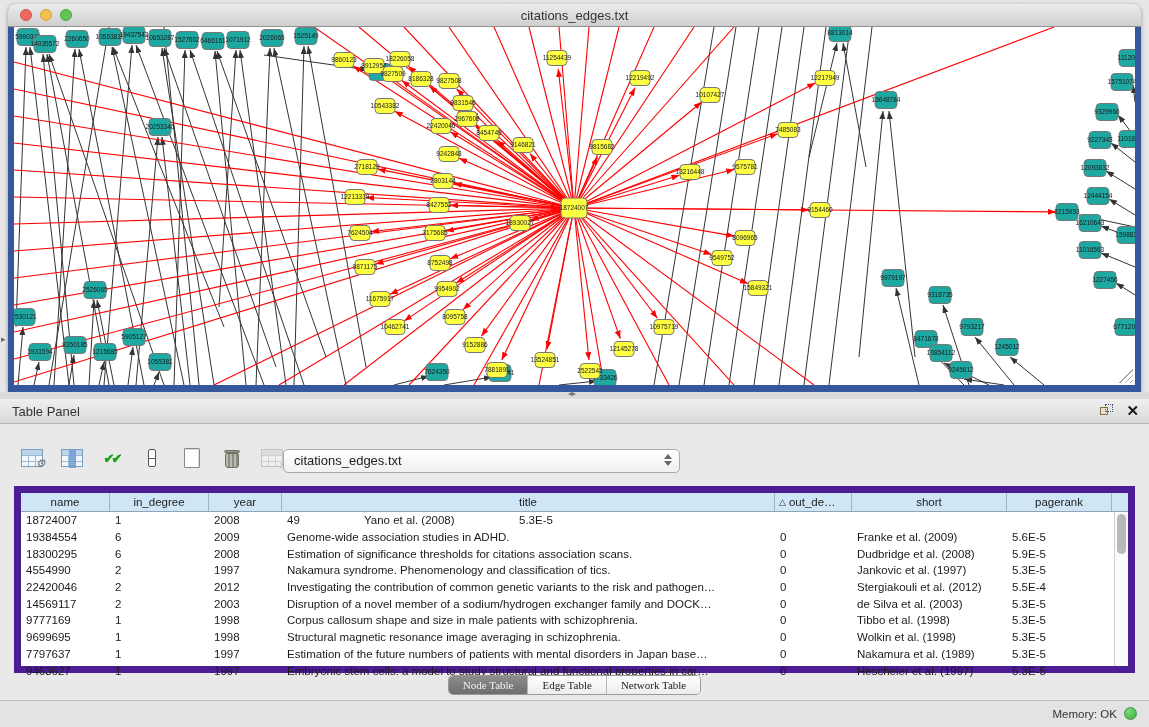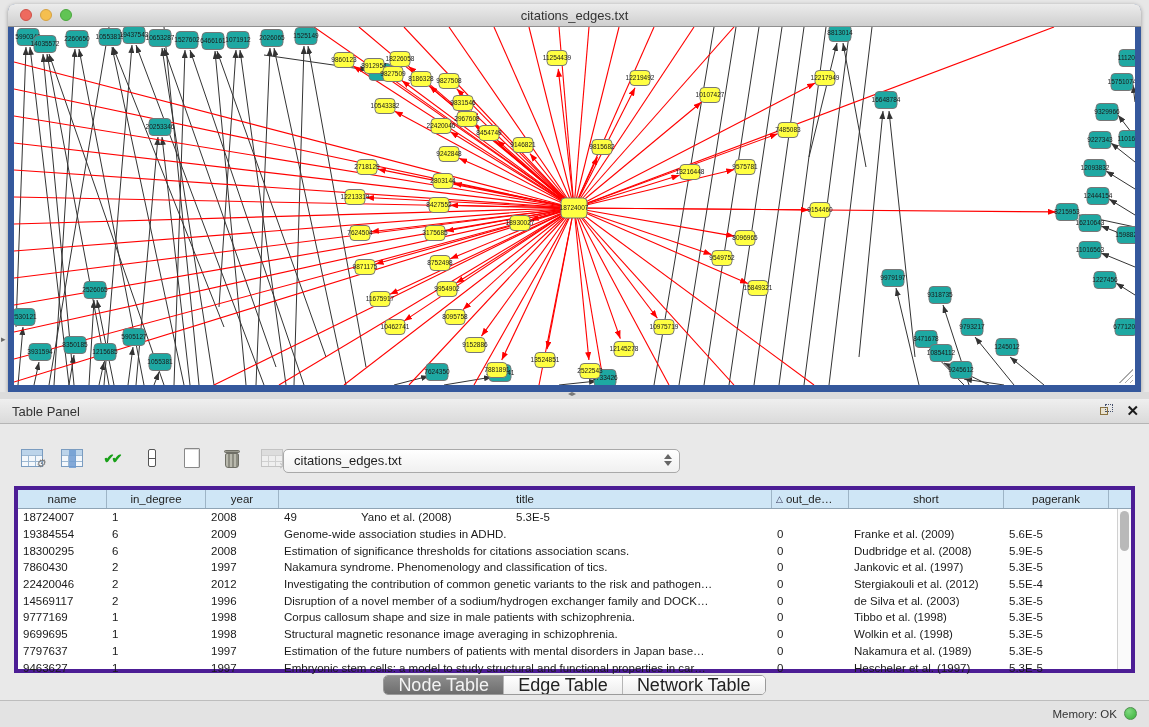--- a/index.html
+++ b/index.html
@@ -71,37 +71,37 @@
   .fx-ic { font-family:"Liberation Serif", serif; font-style:italic; font-size:15px; color:#222; }
 
   .combo { position:absolute; left:283px; top:25px; width:397px; height:24px; background:linear-gradient(#ffffff,#f0f0f0);
     border:1px solid #a9a9a9; border-radius:5px; font-size:13px; color:#222; line-height:22px; padding-left:10px; }
   .combo .steppers { position:absolute; right:7px; top:4px; display:flex; flex-direction:column; gap:2px; }
   .combo .up { width:0; height:0; border-left:4px solid transparent; border-right:4px solid transparent; border-bottom:5px solid #666; }
   .combo .dn { width:0; height:0; border-left:4px solid transparent; border-right:4px solid transparent; border-top:5px solid #666; }
 
   
   .data-table { position:absolute; left:14px; top:62px; width:1121px; height:187px; background:#fff;
-    border:4px solid #4c1d95; font-size:11.5px; color:#1a1a1a; }
+    border:7px solid #4c1d95; font-size:11.5px; color:#1a1a1a; }
   .thead { display:flex; height:19px; background:#cfe6f6; border-bottom:1px solid #8fa4b5; }
   .th { border-right:1px solid #9db4c6; display:flex; align-items:center; justify-content:center;
     font-size:11.5px; color:#222; overflow:hidden; white-space:nowrap; }
   .th.sorted { justify-content:flex-start; padding-left:4px; }
   .sort-tri { color:#335; font-size:9px; margin-right:3px; }
   .trow { display:flex; height:16.7px; align-items:center; }
   .td { padding-left:5px; overflow:hidden; white-space:nowrap; text-overflow:clip; }
   .c0{width:89px;} .c1{width:99px;} .c2{width:73px;} .c3{width:493px;} .c4{width:77px;} .c5{width:155px;} .c6{width:105px;}
   .vscroll { position:absolute; right:0; top:19px; bottom:0; width:14px; background:#fafafa; border-left:1px solid #d0d0d0; }
   .vthumb { position:absolute; left:2px; top:2px; width:9px; height:40px; background:#b9b9b9; border-radius:5px; }
 
   
   .seg-tabs { position:absolute; left:0; right:0; top:251px; display:flex; justify-content:center; }
   .seg { display:flex; border:1px solid #9a9a9a; border-radius:5px; overflow:hidden; background:#fff; height:20px; }
-  .seg-btn { padding:0 14px; font-size:18px; color:#222; line-height:19px; background:linear-gradient(#ffffff,#ededed);
-    border-right:1px solid #b5b5b5; }
+  .seg-btn { padding:0 14px; font-size:11px; color:#222; line-height:19px; background:linear-gradient(#ffffff,#ededed);
+    border-right:1px solid #b5b5b5;font-family:Liberation Serif, serif; }
   .seg-btn:last-child { border-right:none; }
   .seg-btn.sel { background:linear-gradient(#8d8d8d,#6e6e6e); color:#f3f3f3; }
 
   
   .status-bar { position:absolute; left:0; top:700px; width:1149px; height:27px; background:#e3e3e3; border-top:1px solid #bdbdbd; }
   .mem-label { position:absolute; right:32px; top:7px; font-size:11.5px; color:#333; }
   .mem-dot { position:absolute; right:12px; top:6px; width:13px; height:13px; border-radius:50%;
     background:radial-gradient(circle at 35% 30%, #7fd97f, #37b037); border:1px solid #4e8f4e; }
 </style>
 </head>
@@ -746,41 +746,41 @@
         <div class="trow">
           <div class="td c0">18300295</div>
           <div class="td c1">6</div>
           <div class="td c2">2008</div>
           <div class="td c3">Estimation of significance thresholds for citations association scans.</div>
           <div class="td c4">0</div>
           <div class="td c5">Dudbridge et al. (2008)</div>
           <div class="td c6">5.9E-5</div>
         </div>
         <div class="trow">
-          <div class="td c0">7860430</div>
+          <div class="td c0">4554990</div>
           <div class="td c1">2</div>
           <div class="td c2">1997</div>
           <div class="td c3">Nakamura syndrome. Phenomenology and classification of tics.</div>
           <div class="td c4">0</div>
           <div class="td c5">Jankovic et al. (1997)</div>
           <div class="td c6">5.3E-5</div>
         </div>
         <div class="trow">
           <div class="td c0">22420046</div>
           <div class="td c1">2</div>
           <div class="td c2">2012</div>
           <div class="td c3">Investigating the contribution of common genetic variants to the risk and pathogen…</div>
           <div class="td c4">0</div>
           <div class="td c5">Stergiakouli et al. (2012)</div>
           <div class="td c6">5.5E-4</div>
         </div>
         <div class="trow">
           <div class="td c0">14569117</div>
           <div class="td c1">2</div>
-          <div class="td c2">1996</div>
+          <div class="td c2">2003</div>
           <div class="td c3">Disruption of a novel member of a sodium/hydrogen exchanger family and DOCK…</div>
           <div class="td c4">0</div>
           <div class="td c5">de Silva et al. (2003)</div>
           <div class="td c6">5.3E-5</div>
         </div>
         <div class="trow">
           <div class="td c0">9777169</div>
           <div class="td c1">1</div>
           <div class="td c2">1998</div>
           <div class="td c3">Corpus callosum shape and size in male patients with schizophrenia.</div>

